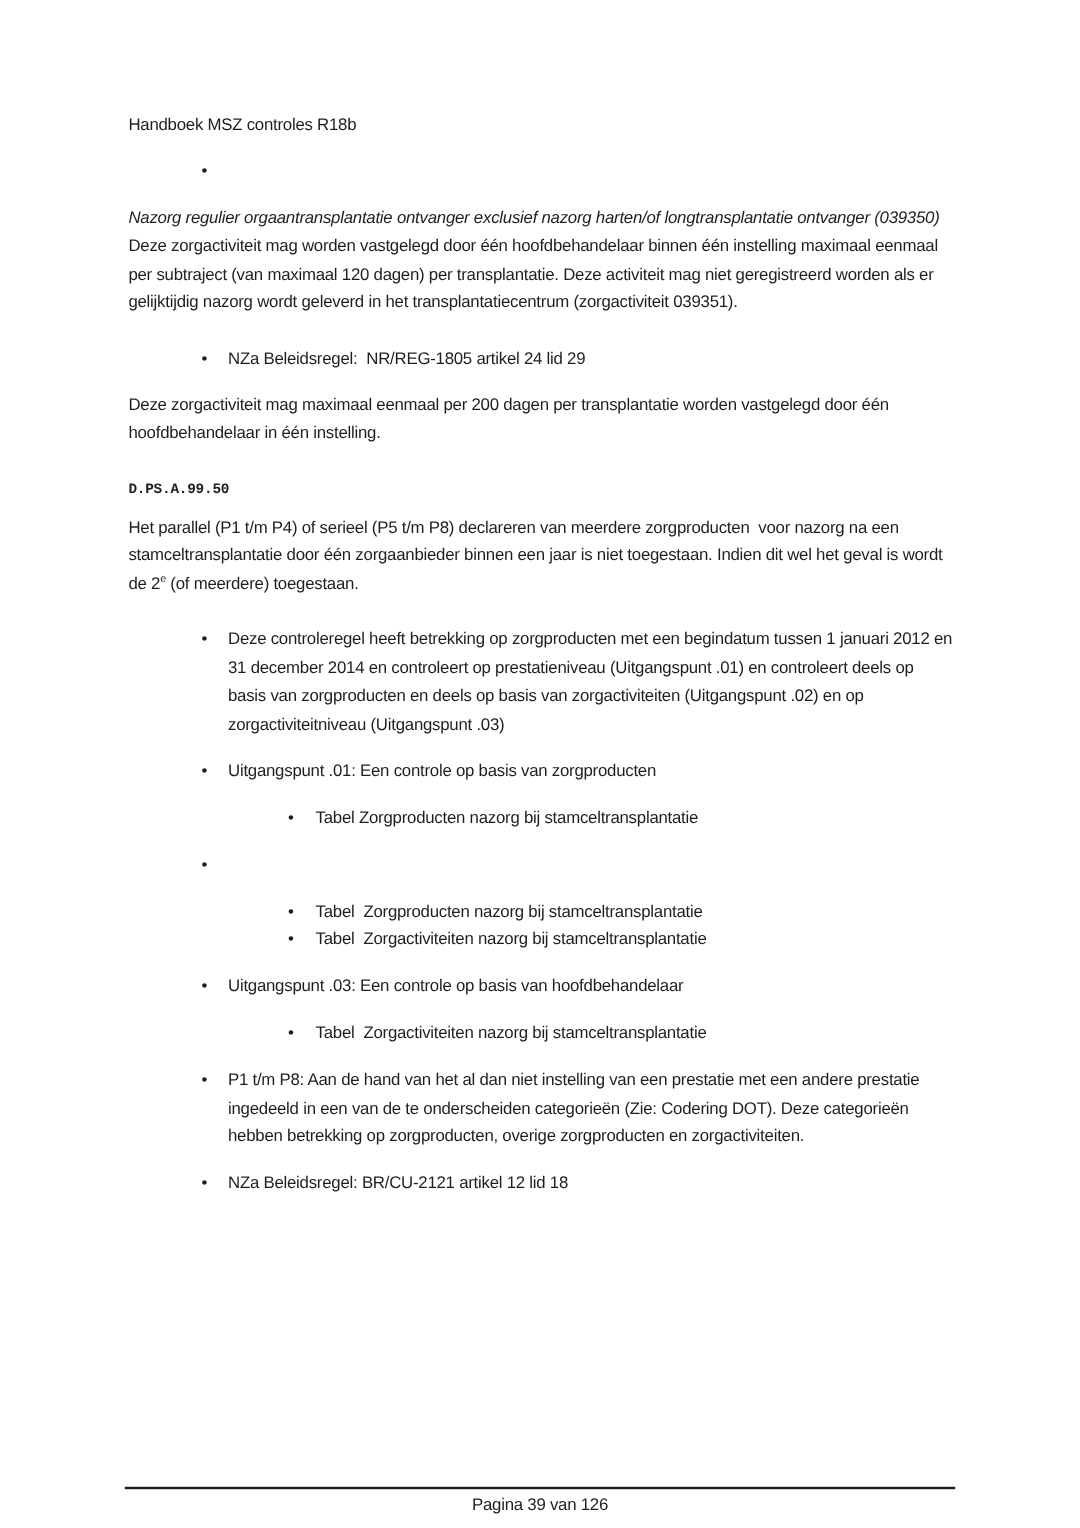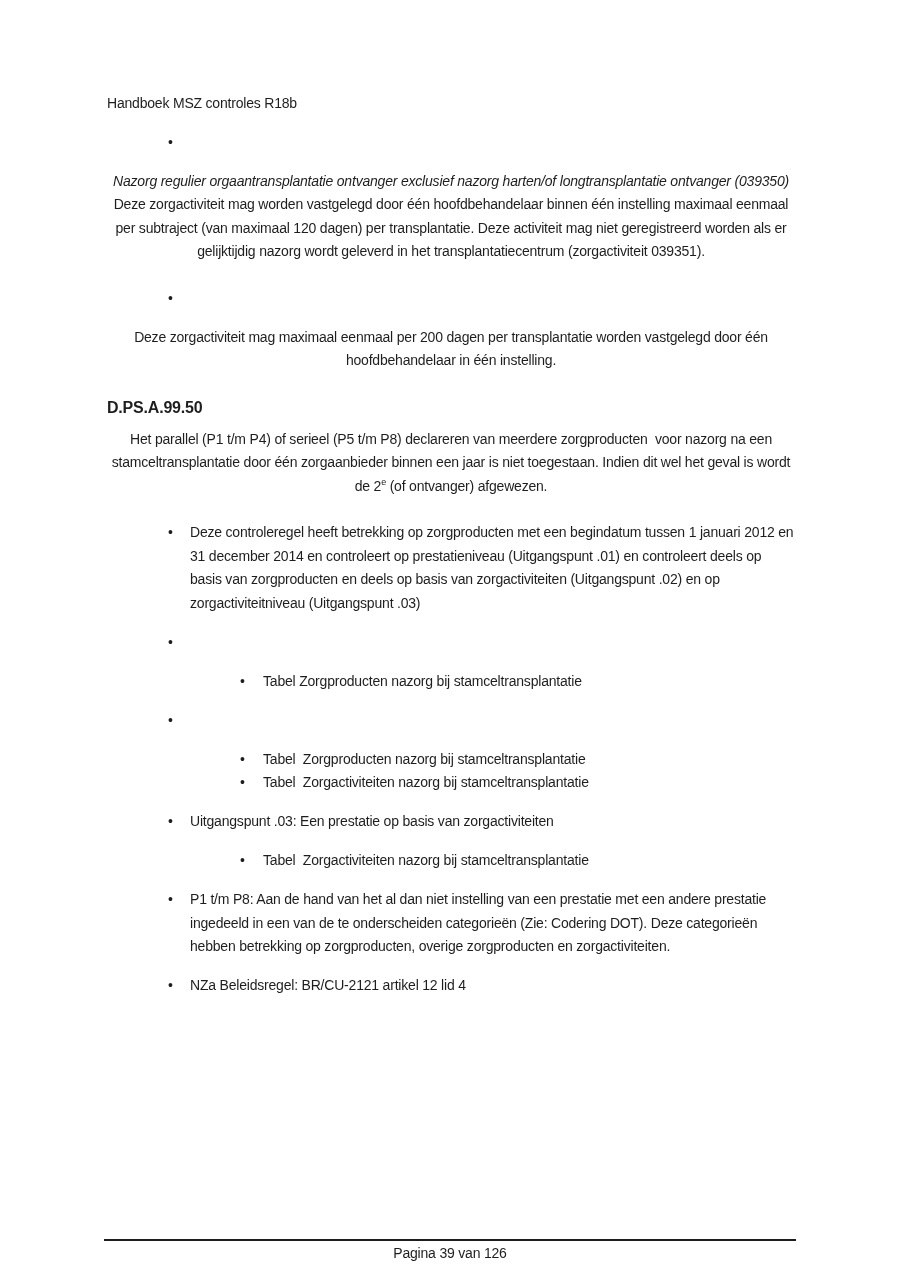--- a/index.html
+++ b/index.html
@@ -21,31 +21,31 @@
   .t { white-space: pre-wrap; }
   .doc-header {
     font-size: 14px; line-height: 23.5px;
     letter-spacing: -0.2px;
     margin: 0 0 15px 0;
   }
   .para {
     font-size: 14px; line-height: 23.5px;
     letter-spacing: -0.2px;
     margin: 0 0 23px 0;
-    text-align: center;
   }
   .para.tight { margin-bottom: 0; }
   .italic-head {
     font-style: italic;
   }
   .section-heading {
-    font-size: 16px; line-height: 30px;
+    font-size: 12px; line-height: 30px;
     font-weight: bold;
     letter-spacing: -0.2px;
     margin: 0 0 5px 0;
+    font-family: Liberation Mono, monospace;
   }
   .para6 { margin-bottom: 20px; }
   .bullet-row {
     display: flex;
     font-size: 14px; line-height: 23.5px;
     letter-spacing: -0.2px;
     margin: 0 0 15.5px 0;
   }
   .bullet-row.lvl1 { padding-left: 61px; }
   .bullet-row.lvl2 { padding-left: 133px; }
@@ -86,40 +86,42 @@
 
   <div class="para tight">
     <span class="italic-head t">Nazorg regulier orgaantransplantatie ontvanger exclusief nazorg harten/of longtransplantatie ontvanger (039350)</span>
   </div>
   <div class="para">
     <span class="t">Deze zorgactiviteit mag worden vastgelegd door één hoofdbehandelaar binnen één instelling maximaal eenmaal per subtraject (van maximaal 120 dagen) per transplantatie. Deze activiteit mag niet geregistreerd worden als er gelijktijdig nazorg wordt geleverd in het transplantatiecentrum (zorgactiviteit 039351).</span>
   </div>
 
   <div class="bullet-row lvl1">
     <span class="marker">•</span>
+    <span class="bullet-text t">NZa Beleidsregel:  NR/REG-1805 artikel 24 lid 29</span>
   </div>
 
   <div class="para para6">
     <span class="t">Deze zorgactiviteit mag maximaal eenmaal per 200 dagen per transplantatie worden vastgelegd door één hoofdbehandelaar in één instelling.</span>
   </div>
 
   <h1 class="section-heading">D.PS.A.99.50</h1>
 
   <div class="para">
-    <span class="t">Het parallel (P1 t/m P4) of serieel (P5 t/m P8) declareren van meerdere zorgproducten  voor nazorg na een stamceltransplantatie door één zorgaanbieder binnen een jaar is niet toegestaan. Indien dit wel het geval is wordt de 2</span><sup class="sup">e</sup><span class="t"> (of ontvanger) afgewezen.</span>
+    <span class="t">Het parallel (P1 t/m P4) of serieel (P5 t/m P8) declareren van meerdere zorgproducten  voor nazorg na een stamceltransplantatie door één zorgaanbieder binnen een jaar is niet toegestaan. Indien dit wel het geval is wordt de 2</span><sup class="sup">e</sup><span class="t"> (of meerdere) toegestaan.</span>
   </div>
 
 
   <div class="bullet-row lvl1">
     <span class="marker">•</span>
     <span class="bullet-text t">Deze controleregel heeft betrekking op zorgproducten met een begindatum tussen 1 januari 2012 en 31 december 2014 en controleert op prestatieniveau (Uitgangspunt .01) en controleert deels op basis van zorgproducten en deels op basis van zorgactiviteiten (Uitgangspunt .02) en op zorgactiviteitniveau (Uitgangspunt .03)</span>
   </div>
 
   <div class="bullet-row lvl1">
     <span class="marker">•</span>
+    <span class="bullet-text t">Uitgangspunt .01: Een controle op basis van zorgproducten</span>
   </div>
 
   <div class="bullet-row lvl2">
     <span class="marker">•</span>
     <span class="bullet-text t">Tabel Zorgproducten nazorg bij stamceltransplantatie</span>
   </div>
 
   <div class="bullet-row lvl1">
     <span class="marker">•</span>
   </div>
@@ -128,35 +130,35 @@
     <span class="marker">•</span>
     <span class="bullet-text t">Tabel  Zorgproducten nazorg bij stamceltransplantatie</span>
   </div>
   <div class="bullet-row lvl2">
     <span class="marker">•</span>
     <span class="bullet-text t">Tabel  Zorgactiviteiten nazorg bij stamceltransplantatie</span>
   </div>
 
   <div class="bullet-row lvl1">
     <span class="marker">•</span>
-    <span class="bullet-text t">Uitgangspunt .03: Een prestatie op basis van zorgactiviteiten</span>
+    <span class="bullet-text t">Uitgangspunt .03: Een controle op basis van hoofdbehandelaar</span>
   </div>
 
   <div class="bullet-row lvl2">
     <span class="marker">•</span>
     <span class="bullet-text t">Tabel  Zorgactiviteiten nazorg bij stamceltransplantatie</span>
   </div>
 
   <div class="bullet-row lvl1">
     <span class="marker">•</span>
     <span class="bullet-text t">P1 t/m P8: Aan de hand van het al dan niet instelling van een prestatie met een andere prestatie ingedeeld in een van de te onderscheiden categorieën (Zie: Codering DOT). Deze categorieën hebben betrekking op zorgproducten, overige zorgproducten en zorgactiviteiten.</span>
   </div>
 
   <div class="bullet-row lvl1">
     <span class="marker">•</span>
-    <span class="bullet-text t">NZa Beleidsregel: BR/CU-2121 artikel 12 lid 4</span>
+    <span class="bullet-text t">NZa Beleidsregel: BR/CU-2121 artikel 12 lid 18</span>
   </div>
 
   <div class="footer">
     <span class="t">Pagina 39 van 126</span>
   </div>
 
 </div>
 
 </body></html>

